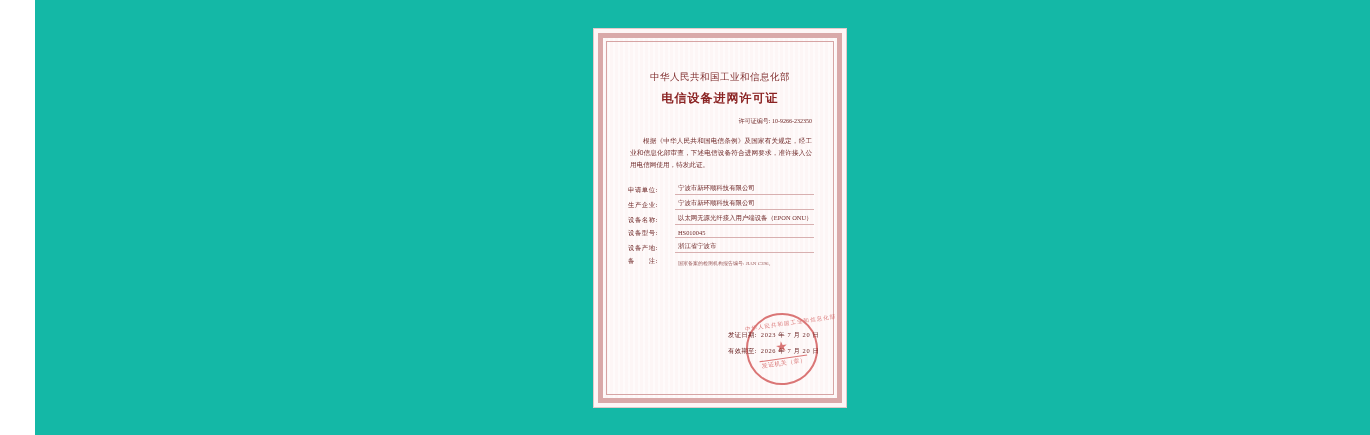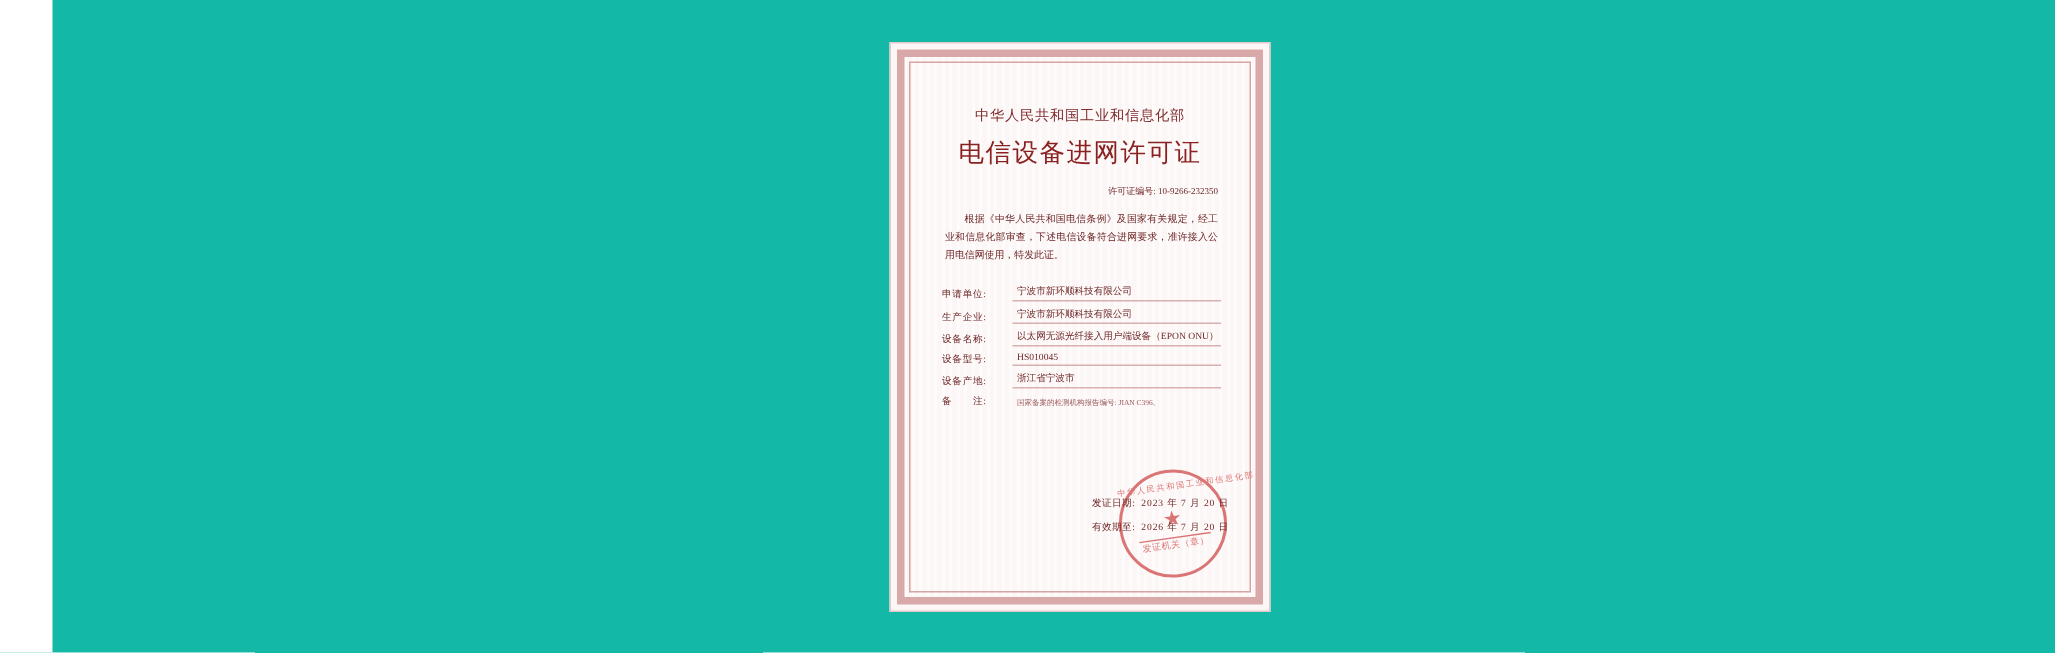--- a/index.html
+++ b/index.html
@@ -65,22 +65,22 @@
   .ministry {
     text-align: center;
     font-size: 9.5px;
     letter-spacing: 0.5px;
     color: #7e2b2b;
     margin-top: 14px;
     white-space: nowrap;
   }
   .cert-title {
     text-align: center;
-    font-size: 17px;
-    font-weight: normal;
+    font-size: 12px;
+    font-weight: bold;
     letter-spacing: 1px;
     color: #8a2222;
     margin-top: 6px;
     white-space: nowrap;
   }
   .license-no {
     text-align: right;
     font-size: 6px;
     color: #6d2626;
     margin-top: 10px;

